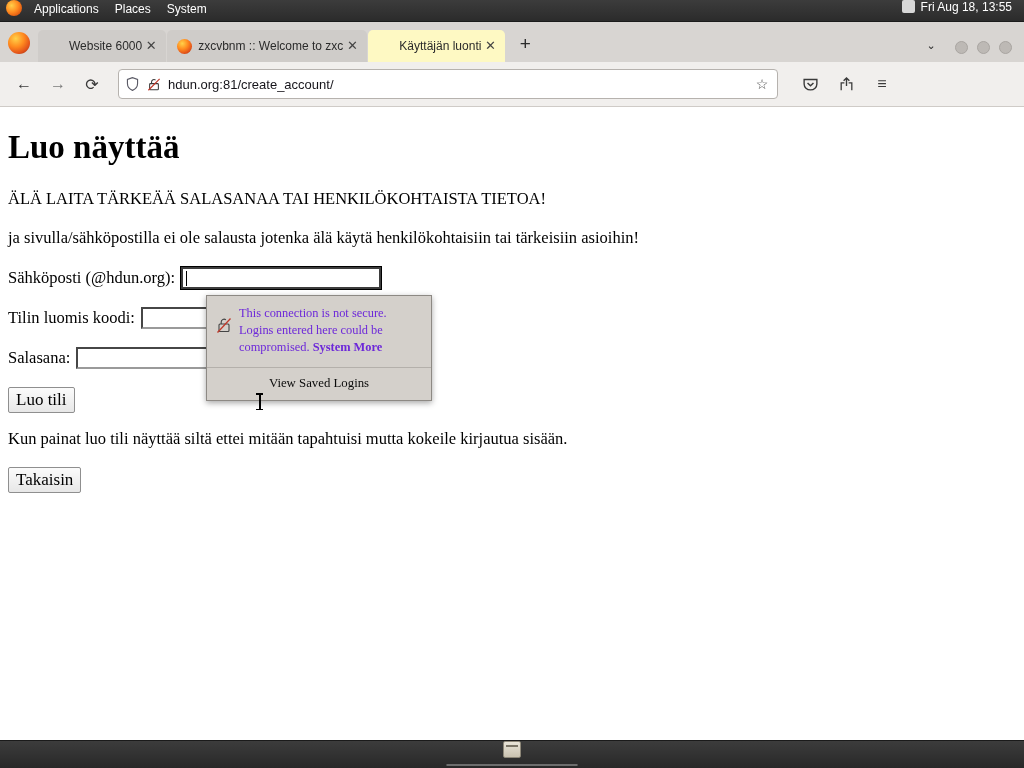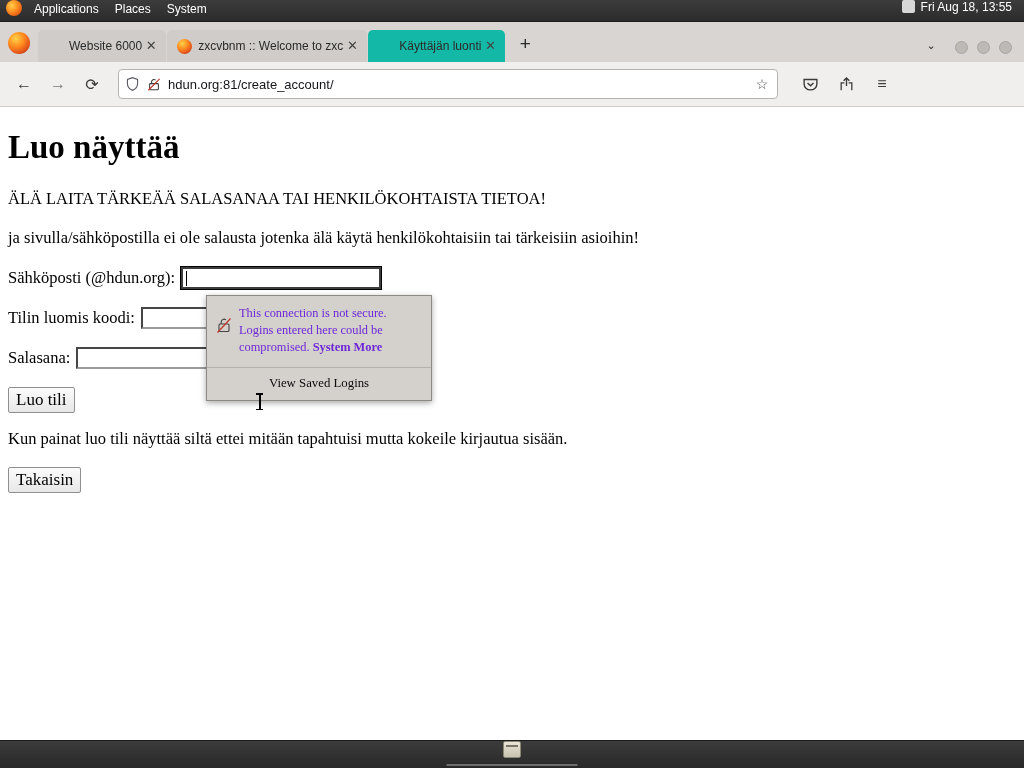--- a/index.html
+++ b/index.html
@@ -77,21 +77,21 @@
     color: #2b2b2b;
     background: #cfccc9;
     border-top-left-radius: 5px;
     border-top-right-radius: 5px;
     margin-right: 1px;
     position: relative;
     overflow: hidden;
     flex: none;
   }
   .tab.active {
-    background: #14b8a6;
+    background: #fef9c3;
   }
   .tab .tab-fav {
     width: 15px; height: 15px;
     flex: none;
     margin-right: 6px;
     border-radius: 50%;
     background: radial-gradient(circle at 35% 30%, #ffd24a 0%, #ff8a1f 40%, #e2521a 70%, #7a2606 100%);
   }
   .tab .tab-fav.blank { background: transparent; }
   .tab .tab-title {

